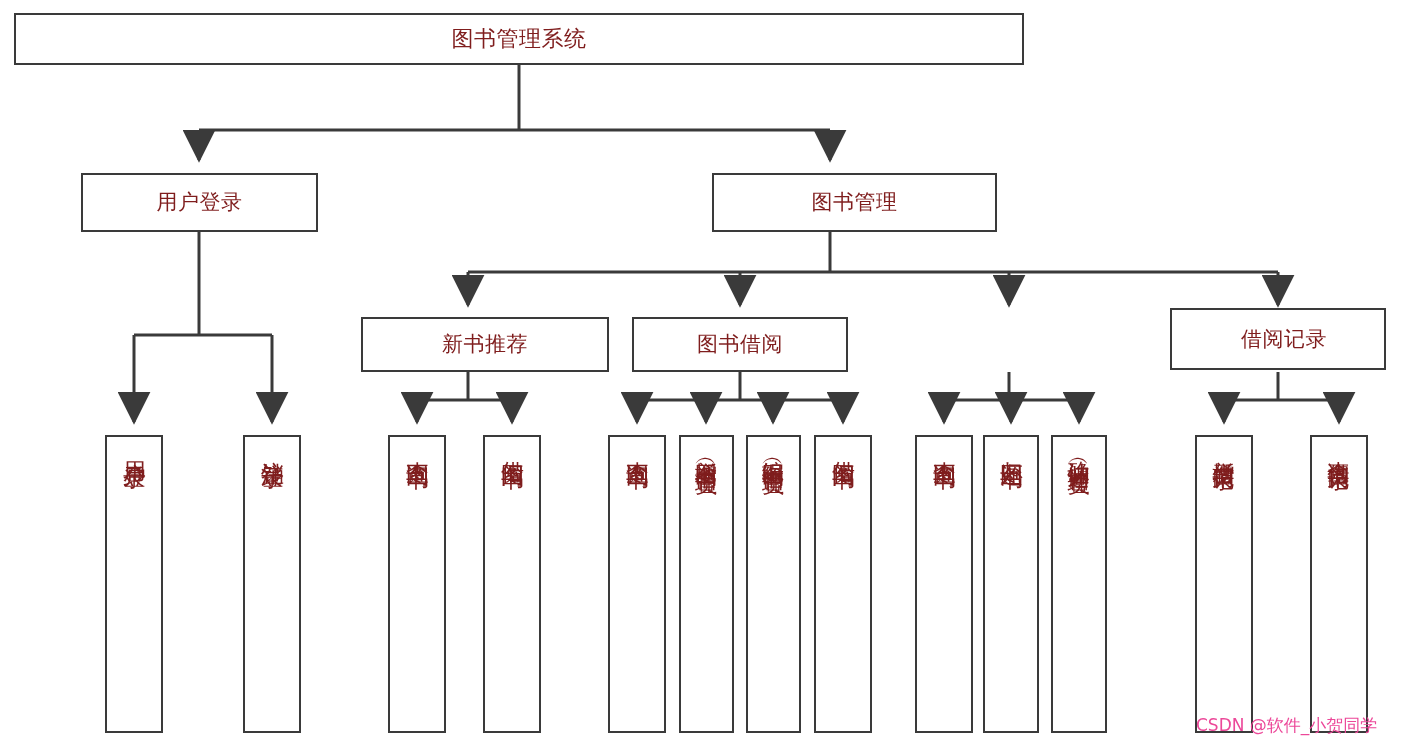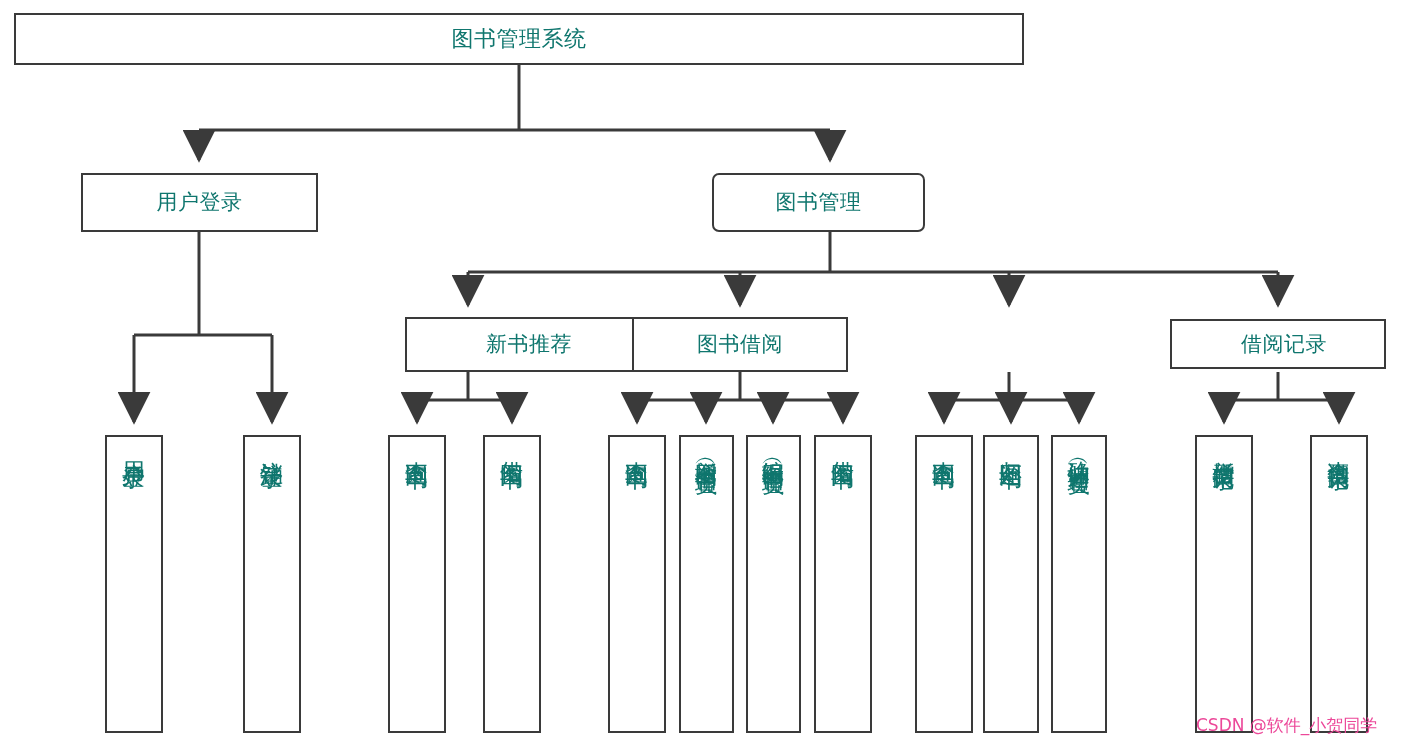--- a/index.html
+++ b/index.html
@@ -25,22 +25,23 @@
     pointer-events: none;
   }
   .node {
     position: absolute;
     box-sizing: border-box;
     background: #ffffff;
     border: 2.5px solid #3a3a3a;
     display: flex;
     align-items: center;
     justify-content: center;
-    color: #0f766e;
+    color: #7f1d1d;
     z-index: 2;
+    font-family: Liberation Serif, serif;
   }
   .node .lbl {
     display: block;
     text-align: center;
     line-height: 1.18;
     letter-spacing: 0.5px;
   }
   
   .node.h .lbl {
     font-size: 21px;
@@ -129,31 +130,31 @@
     </g>
   </svg>
 
   <div class="node h root" style="left:14px; top:13px; width:1010px; height:52px;">
     <span class="lbl">图书管理系统</span>
   </div>
 
   <div class="node h" style="left:81px; top:173px; width:237px; height:59px;">
     <span class="lbl">用户登录</span>
   </div>
-  <div class="node h" style="left:712px; top:173px; width:213px; height:59px;border-radius:7px;">
+  <div class="node h" style="left:712px; top:173px; width:285px; height:59px;">
     <span class="lbl">图书管理</span>
   </div>
 
-  <div class="node h" style="left:361px; top:317px; width:248px; height:55px;margin-left:44px;">
+  <div class="node h" style="left:361px; top:317px; width:248px; height:55px;">
     <span class="lbl">新书推荐</span>
   </div>
   <div class="node h" style="left:632px; top:317px; width:216px; height:55px;align-items:center;">
     <span class="lbl">图书借阅</span>
   </div>
-  <div class="node h" style="left:1170px; top:319px; width:216px; height:50px;padding-left:12px;">
+  <div class="node h" style="left:1170px; top:308px; width:216px; height:62px;padding-left:12px;">
     <span class="lbl">借阅记录</span>
   </div>
 
   <div class="node v" style="left:105px; top:435px; width:58px; height:298px;">
     <span class="lbl">用户登录</span>
   </div>
   <div class="node v" style="left:243px; top:435px; width:58px; height:298px;">
     <span class="lbl">注销登录</span>
   </div>
 

